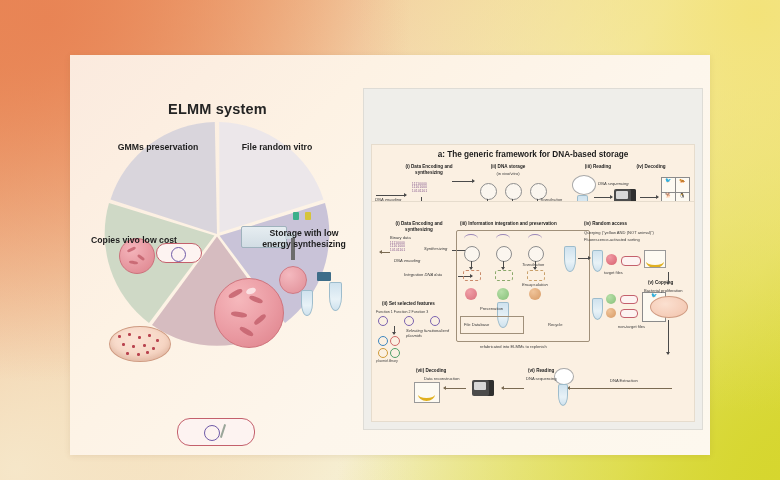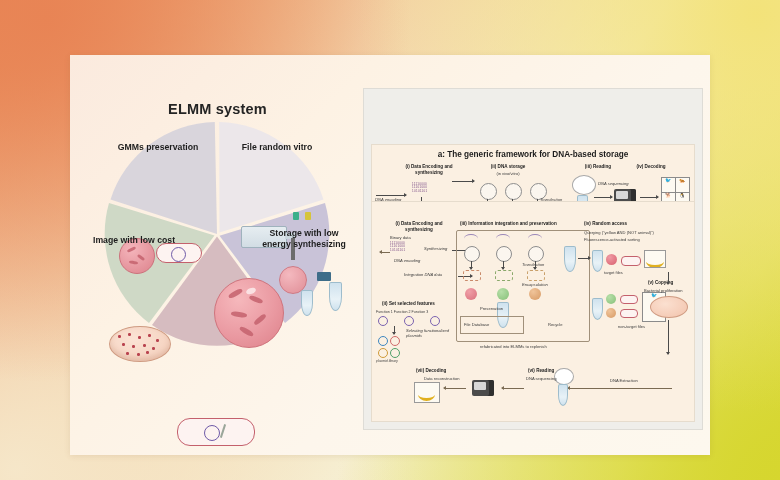--- a/index.html
+++ b/index.html
@@ -198,21 +198,21 @@
         <div class="rod" style="left:16px;top:33px;width:16px;height:5px;transform:rotate(8deg)"></div>
         <div class="rod" style="left:38px;top:38px;width:14px;height:5px;transform:rotate(-40deg)"></div>
         <div class="rod" style="left:24px;top:50px;width:15px;height:5px;transform:rotate(30deg)"></div>
         <div class="dot-w" style="left:31px;top:9px;width:10px;height:6px;transform:rotate(-20deg)"></div>
       </div>
     </div>
 
     <div class="seg-label lbl-gmms">GMMs preservation</div>
     <div class="seg-label lbl-file">File random vitro</div>
     <div class="seg-label lbl-storage">Storage with low energy synthesizing</div>
-    <div class="seg-label lbl-copies">Image with low cost</div>
+    <div class="seg-label lbl-copies">Copies vivo low cost</div>
   </div>
 
   <div class="right">
 
     <div class="pa">
       <div class="ptitle">a: The generic framework for DNA-based storage</div>
 
       <div class="step" style="left:26px;top:19px;width:62px;text-align:center;">(i) Data Encoding and synthesizing</div>
       <div class="step" style="left:112px;top:19px;width:48px;text-align:center;">(ii) DNA storage</div>
       <div class="note note-n" style="left:112px;top:26px;width:48px;text-align:center;">(in vivo/vitro)</div>

